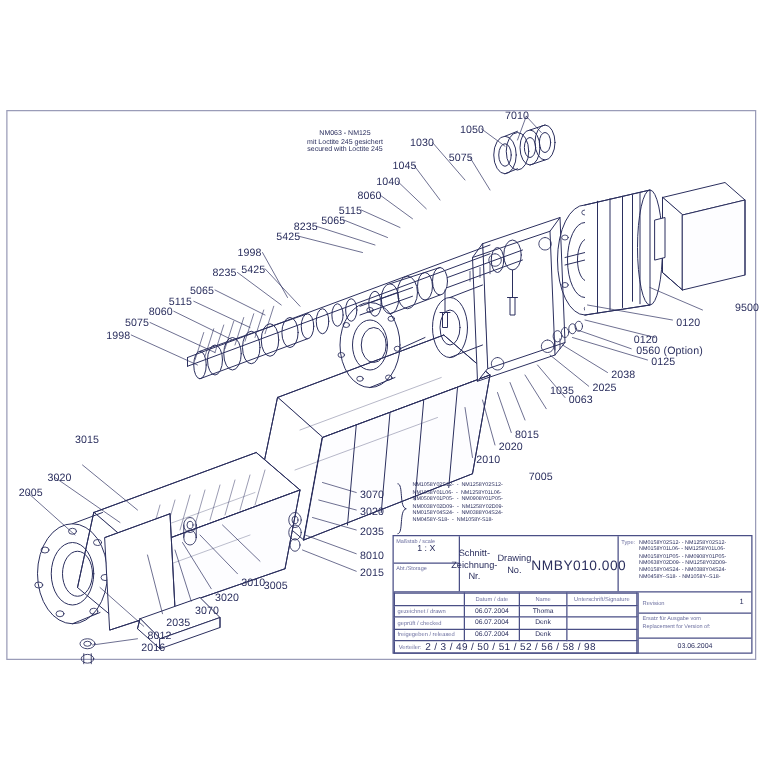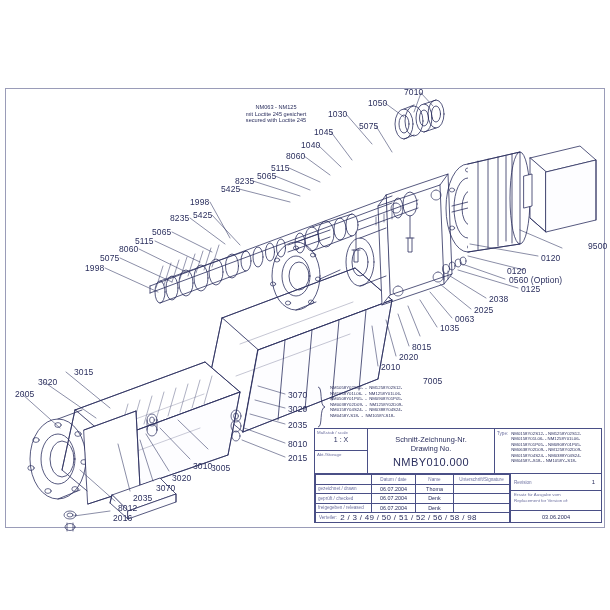--- a/index.html
+++ b/index.html
@@ -10,21 +10,21 @@
   .lbl{position:absolute;font-size:8.5px;line-height:9px;color:#2b2f5e;white-space:nowrap;letter-spacing:.1px;}
   .note{position:absolute;font-size:5.6px;line-height:6.6px;color:#2b2f5e;text-align:center;white-space:nowrap;}
   
   #titleblock{position:absolute;left:314px;top:428px;width:288px;height:95px;border:1px solid #4a4f86;box-sizing:border-box;background:#fff;}
   #tb-top{display:flex;height:44px;border-bottom:1px solid #4a4f86;}
   #tb-scale{width:52px;border-right:1px solid #4a4f86;display:flex;flex-direction:column;}
   .tb-cellhdr{font-size:4.4px;color:#6d70a0;padding:1px 2px 0 2px;}
   .tb-cellval{font-size:7px;text-align:center;color:#2b2f5e;padding-top:1px;}
   #tb-scale .row{height:22px;border-bottom:1px solid #4a4f86;box-sizing:border-box;}
   #tb-scale .row:last-child{border-bottom:none;}
-  #tb-draw{width:126px;border-right:1px solid #4a4f86;display:flex;flex-direction:column;align-items:center;justify-content:center;}
+  #tb-draw{width:126px;border-right:1px solid #4a4f86;display:flex;align-items:center;justify-content:center;}
   #tb-draw .cap{font-size:7.4px;line-height:9px;text-align:center;color:#2b2f5e;}
   #tb-draw .num{font-size:11px;letter-spacing:.4px;margin-top:3px;color:#2b2f5e;}
   #tb-type{flex:1;display:flex;padding:1.5px 2px 0 2px;}
   #tb-type .tcap{font-size:4.6px;color:#6d70a0;margin-right:3px;}
   #tb-type .tlist{font-size:4.3px;line-height:5.6px;color:#2b2f5e;}
   #tb-type .tlist div{white-space:nowrap;}
   #tb-bottom{display:flex;height:49px;}
   #tb-rev{width:92px;border-left:1px solid #4a4f86;box-sizing:border-box;display:flex;flex-direction:column;}
   #tb-rev .r1{height:16px;border-bottom:1px solid #4a4f86;display:flex;align-items:center;justify-content:space-between;padding:0 6px 0 3px;font-size:4.6px;color:#6d70a0;}
   #tb-rev .r1 .v{font-size:6px;color:#2b2f5e;}
@@ -324,38 +324,38 @@
       <div class="lbl" style="left: 100px; top: 254px;">5075</div>
       <div class="lbl" style="left: 85px; top: 264px;">1998</div>
       <div class="lbl" style="left: 566px; top: 242px; padding-left: 22px;">9500</div>
       <div class="lbl" style="left: 541px; top: 254px;">0120</div>
       <div class="lbl" style="left: 507px; top: 267px;">0120</div>
       <div class="lbl" style="left: 509px; top: 276px;">0560 (Option)</div>
       <div class="lbl" style="left: 521px; top: 285px;">0125</div>
       <div class="lbl" style="left: 489px; top: 295px;">2038</div>
       <div class="lbl" style="left: 474px; top: 306px;">2025</div>
       <div class="lbl" style="left: 455px; top: 315px;">0063</div>
-      <div class="lbl" style="left: 440px; top: 324px;">1035</div>
+      <div class="lbl" style="left: 440px; top: 308px;">1035</div>
       <div class="lbl" style="left: 423px; top: 333px; margin-top: 44px;">7005</div>
       <div class="lbl" style="left: 412px; top: 343px;">8015</div>
       <div class="lbl" style="left: 399px; top: 353px;">2020</div>
       <div class="lbl" style="left: 381px; top: 363px;">2010</div>
       <div class="lbl" style="left: 288px; top: 391px;">3070</div>
       <div class="lbl" style="left: 288px; top: 405px;">3020</div>
       <div class="lbl" style="left: 288px; top: 421px;">2035</div>
       <div class="lbl" style="left: 288px; top: 440px;">8010</div>
       <div class="lbl" style="left: 288px; top: 454px;">2015</div>
       <div class="lbl" style="left: 211px; top: 452px; margin-top: 12px;">3005</div>
       <div class="lbl" style="left: 193px; top: 462px;">3010</div>
       <div class="lbl" style="left: 172px; top: 474px;">3020</div>
       <div class="lbl" style="left: 156px; top: 484px;">3070</div>
       <div class="lbl" style="left: 133px; top: 494px;">2035</div>
       <div class="lbl" style="left: 118px; top: 504px;">8012</div>
       <div class="lbl" style="left: 113px; top: 514px;">2016</div>
-      <div class="lbl" style="left: 60px; top: 368px; margin-left: 14px;">3015</div>
+      <div class="lbl" style="left: 60px; top: 347px;">3015</div>
       <div class="lbl" style="left: 38px; top: 378px;">3020</div>
       <div class="lbl" style="left: 15px; top: 390px;">2005</div>
     </div>
 
   <svg style="position:absolute;left:316px;top:386px;width:10px;height:42px;" viewBox="0 0 10 42">
     <path d="M2,1 C7,1 3,20 9,21 C3,22 7,41 2,41" fill="none" stroke="#2b2f5e" stroke-width="0.8"></path>
   </svg>
   <div style="position:absolute;left:330px;top:385px;">
     <div id="partlist-rows" style="font-size:4.3px;line-height:5.6px;color:#2b2f5e;">
         <div style="white-space: nowrap;"><span>NM1058Y02S12-</span><span>&nbsp;&nbsp;-&nbsp;&nbsp;</span><span>NM1258Y02S12-</span></div>

